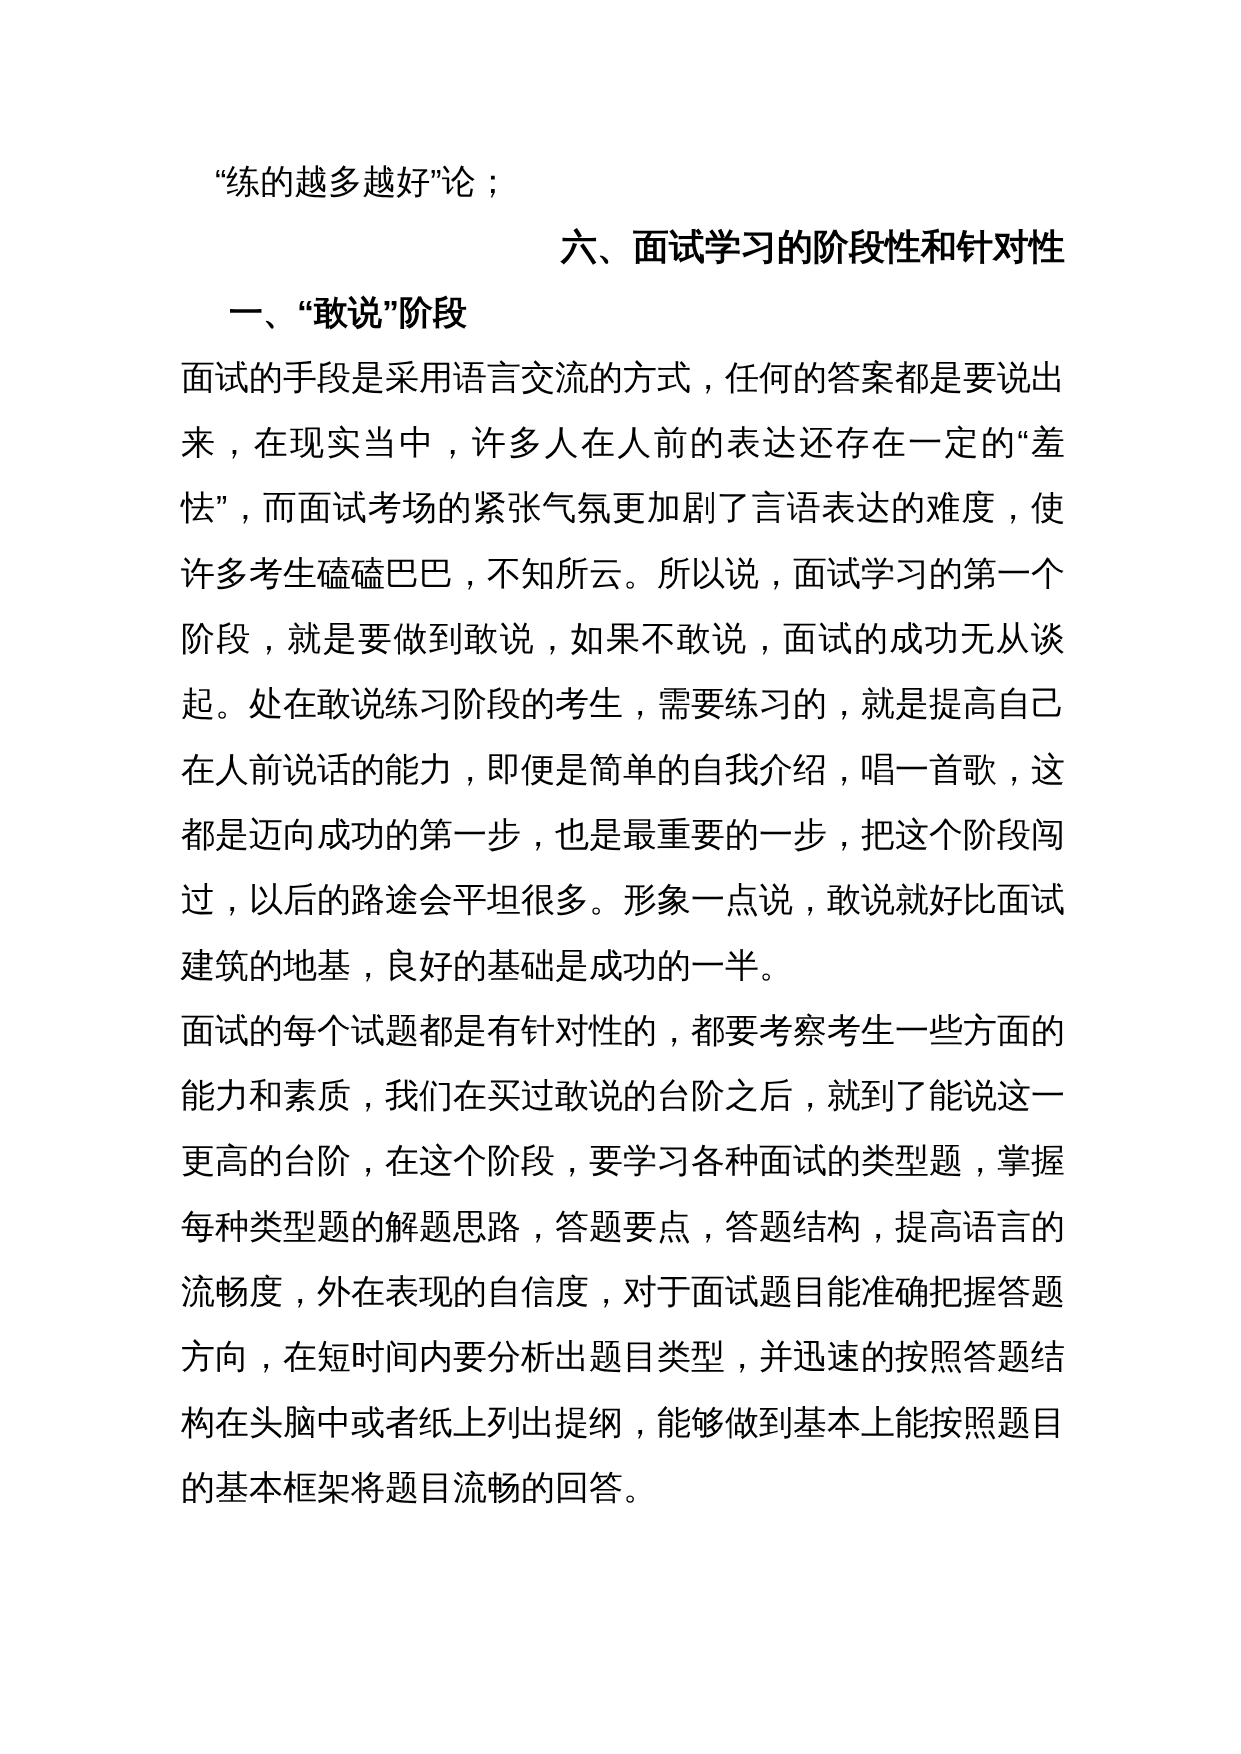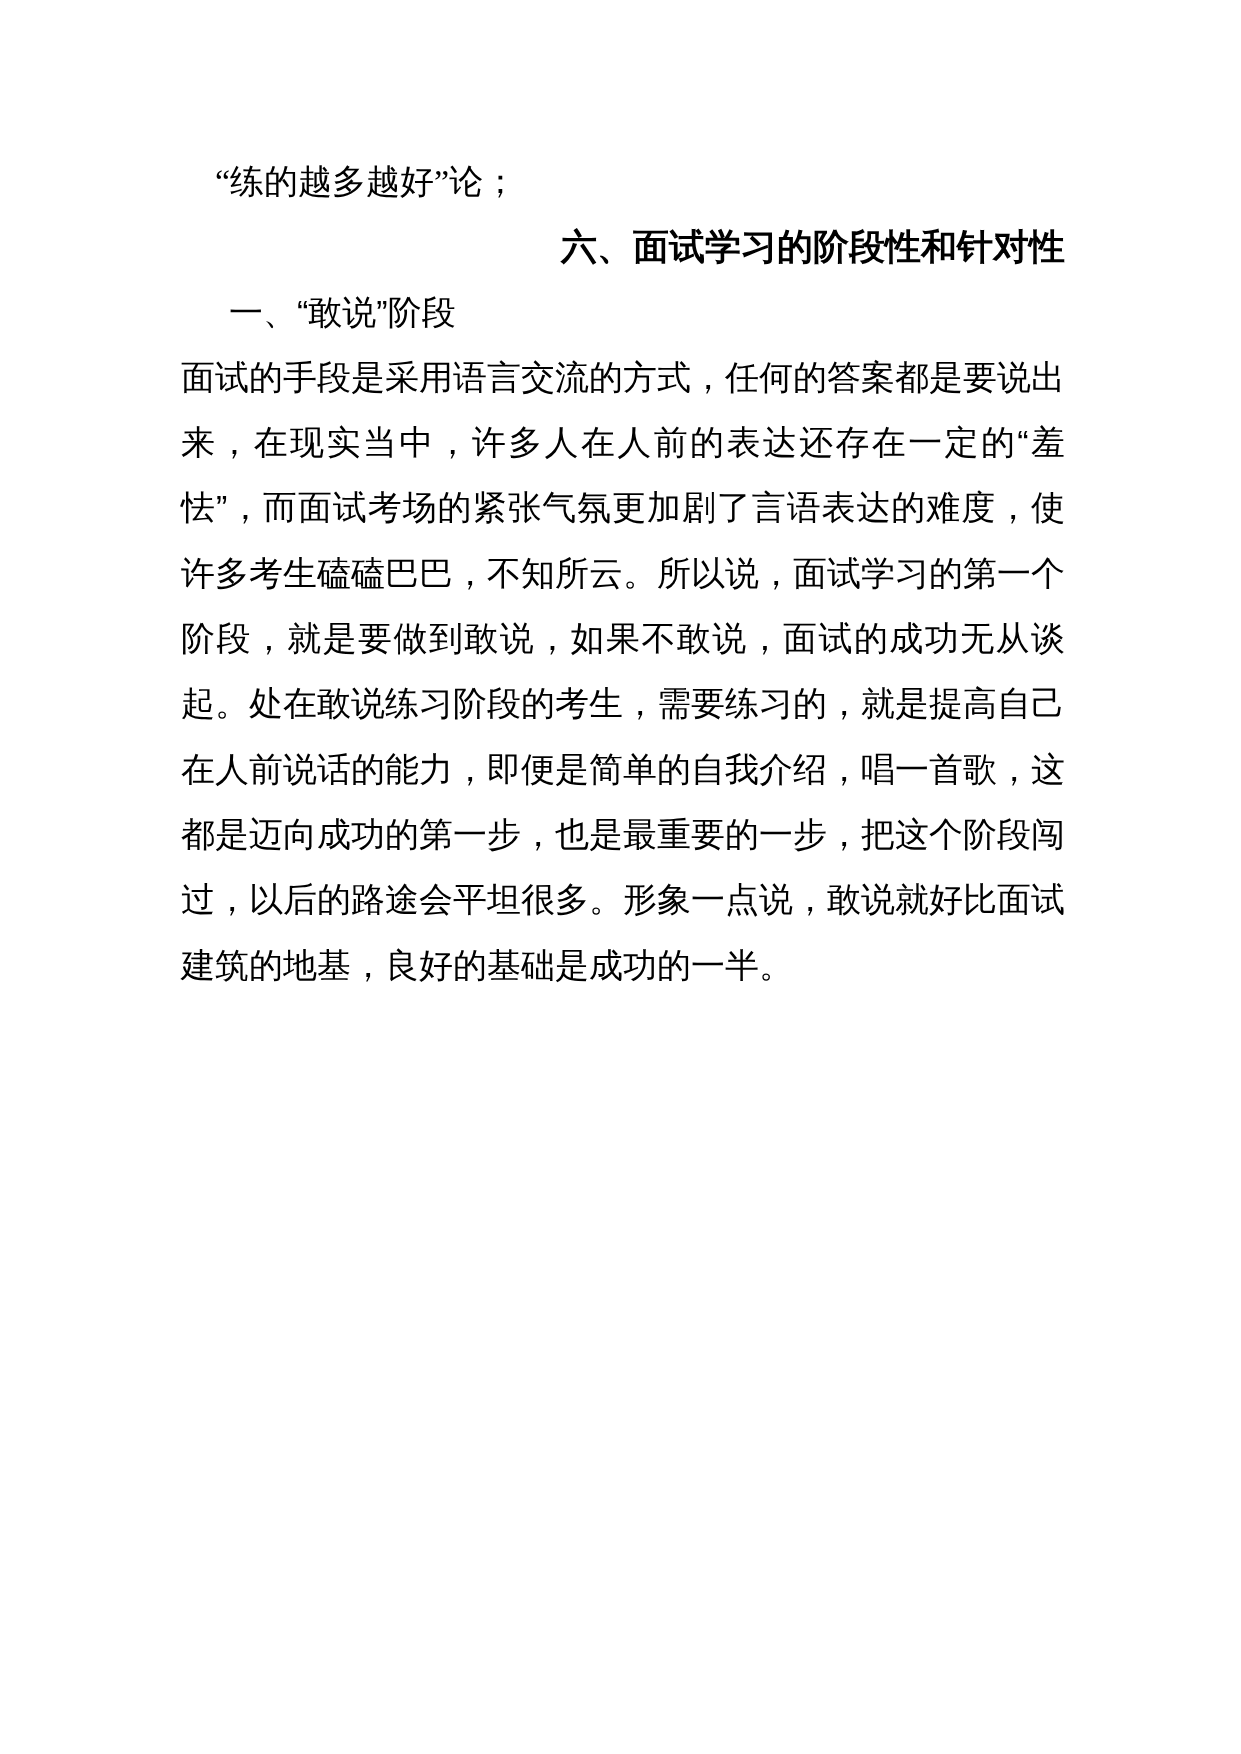--- a/index.html
+++ b/index.html
@@ -34,29 +34,28 @@
     word-break: normal;
   }
   .content p, .content h1, .content h2 {
     margin: 0;
     padding: 0;
     font-size: 34px;
     line-height: 65.3px;
   }
   .intro-line {
     text-indent: 34px;
-    font-family: Liberation Serif, serif;
   }
   .main-heading {
     font-weight: bold;
     font-size: 36px !important;
     text-align: right;
   }
   .sub-heading {
-    font-weight: normal;
+    font-weight: bold;
     text-indent: 48px;
     text-align: left;
   }
   .body-para {
     text-align: justify;
   }
 </style>
 </head>
 <body>
 
@@ -65,15 +64,16 @@
 
     <p class="intro-line">“练的越多越好”论；</p>
 
     <h1 class="main-heading">六、面试学习的阶段性和针对性</h1>
 
     <h2 class="sub-heading">一、“敢说”阶段</h2>
 
     <p class="body-para">面试的手段是采用语言交流的方式，任何的答案都是要说出来，在现实当中，许多人在人前的表达还存在一定的“羞怯”，而面试考场的紧张气氛更加剧了言语表达的难度，使许多考生磕磕巴巴，不知所云。所以说，面试学习的第一个阶段，就是要做到敢说，如果不敢说，面试的成功无从谈起。处在敢说练习阶段的考生，需要练习的，就是提高自己在人前说话的能力，即便是简单的自我介绍，唱一首歌，这都是迈向成功的第一步，也是最重要的一步，把这个阶段闯过，以后的路途会平坦很多。形象一点说，敢说就好比面试建筑的地基，良好的基础是成功的一半。</p>
 
 
+    <p class="body-para">面试的每个试题都是有针对性的，都要考察考生一些方面的能力和素质，我们在买过敢说的台阶之后，就到了能说这一更高的台阶，在这个阶段，要学习各种面试的类型题，掌握每种类型题的解题思路，答题要点，答题结构，提高语言的流畅度，外在表现的自信度，对于面试题目能准确把握答题方向，在短时间内要分析出题目类型，并迅速的按照答题结构在头脑中或者纸上列出提纲，能够做到基本上能按照题目的基本框架将题目流畅的回答。</p>
 
   </div>
 </div>
 
 </body></html>

